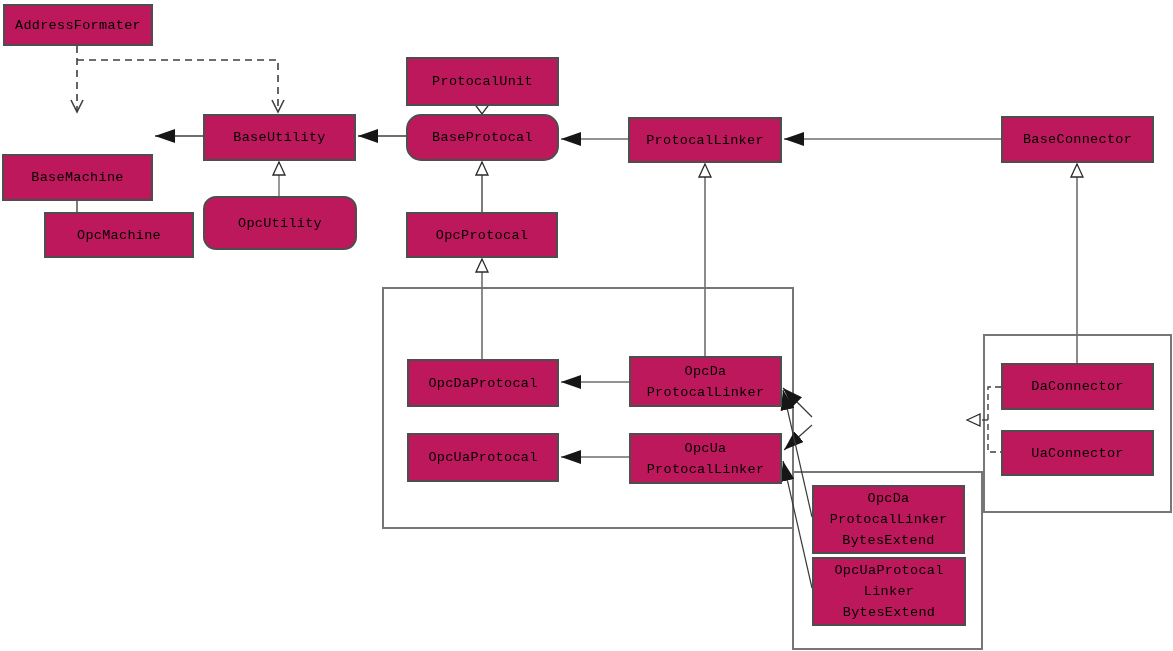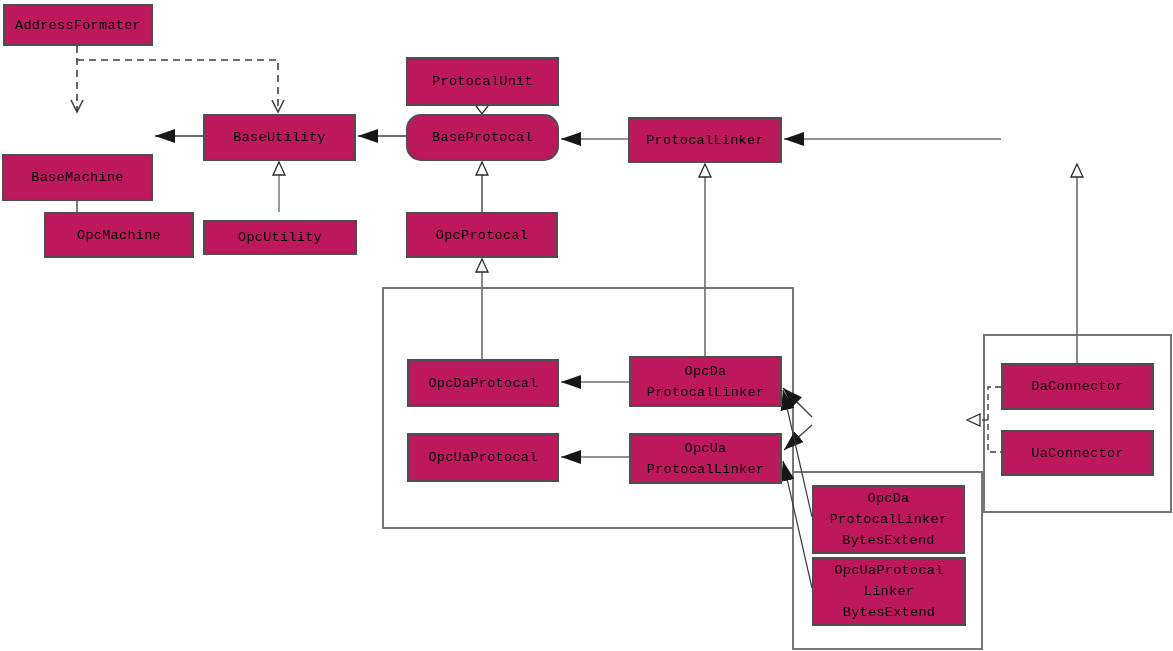--- a/index.html
+++ b/index.html
@@ -99,36 +99,39 @@
   </div>
 
   <div class="box" style="left:203px; top:114px; width:153px; height:47px;">
     <span>BaseUtility</span>
   </div>
 
   <div class="box" style="left:3px; top:212px; width:150px; height:46px;margin-left:41px;">
     <span>OpcMachine</span>
   </div>
 
-  <div class="box" style="left:203px; top:220px; width:154px; height:35px;">
+  <div class="box" style="left:203px; top:196px; width:154px; height:54px;border-radius:13px;">
     <span>OpcUtility</span>
   </div>
 
   <div class="box" style="left:406px; top:14px; width:153px; height:49px;margin-top:43px;">
     <span>ProtocalUnit</span>
   </div>
 
   <div class="box" style="left:406px; top:114px; width:153px; height:47px;border-radius:15px;">
     <span>BaseProtocal</span>
   </div>
 
   <div class="box" style="left:628px; top:117px; width:154px; height:46px;">
     <span>ProtocalLinker</span>
   </div>
 
+  <div class="box" style="left:1001px; top:116px; width:153px; height:47px;">
+    <span>BaseConnector</span>
+  </div>
 
   <div class="box" style="left:406px; top:212px; width:152px; height:46px;">
     <span>OpcProtocal</span>
   </div>
 
   <div class="box" style="left:407px; top:359px; width:152px; height:48px;">
     <span>OpcDaProtocal</span>
   </div>
 
   <div class="box" style="left:407px; top:433px; width:152px; height:49px;">

